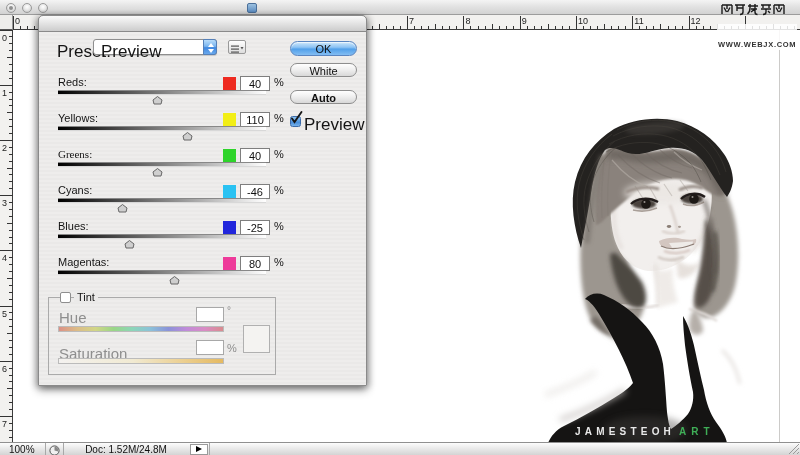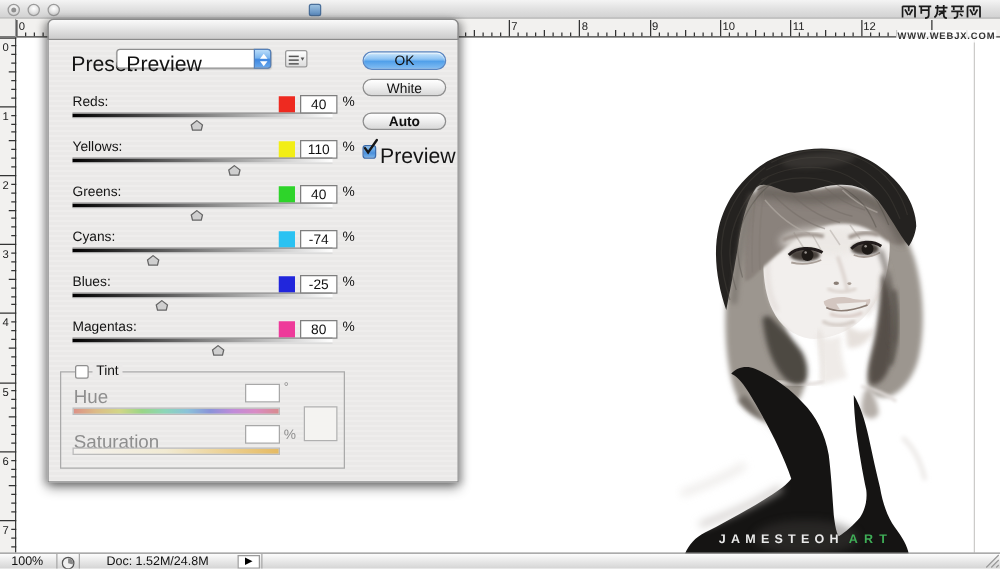--- a/index.html
+++ b/index.html
@@ -37,21 +37,21 @@
   border-top:1px solid #909090; }
 #zoomtxt { left:9px; top:444px; font-size:10px; color:#111; }
 #sdiv1 { left:45px; top:443px; width:1px; height:12px; background:#a8a8a8; }
 #sdiv2 { left:63px; top:443px; width:1px; height:12px; background:#a8a8a8; }
 #sdiv3 { left:209px; top:443px; width:1px; height:12px; background:#a8a8a8; }
 #doctxt { left:63px; top:444px; width:126px; text-align:center; font-size:10px; color:#111; }
 #arrbox { left:190px; top:444px; width:18px; height:11px; background:#fff;
   border:1px solid #9a9a9a; }
 #arrbox::after { content:""; position:absolute; left:5px; top:1px;
   border-left:6px solid #000; border-top:3.5px solid transparent; border-bottom:3.5px solid transparent; }
-#wjx2 { left:717px; top:24px; font-size:7.5px; font-weight:bold; letter-spacing:0.7px; color:#333; background:rgba(255,255,255,0.85); padding:0 1px 1px 1px; }
+#wjx2 { left:717px; top:24px; font-size:7.5px; font-weight:bold; letter-spacing:0.7px; color:#333; background:rgba(255,255,255,0.85); padding:16px 1px 1px 1px; }
 
 
 #dialog { left:38px; top:15px; width:329px; height:371px;
   border:1px solid #8a8a8a; border-radius:5px 5px 0 0;
   background:repeating-linear-gradient(180deg,#eeedec 0px,#eeedec 2px,#eae9e8 2px,#eae9e8 4px);
   box-shadow:0 4px 9px rgba(0,0,0,0.42), 3px 1px 6px rgba(0,0,0,0.18), -3px 1px 6px rgba(0,0,0,0.18); }
 #dlgtitle { left:38px; top:15px; width:329px; height:17px; border-radius:5px 5px 0 0;
   background:linear-gradient(180deg,#fafafa 0%,#e8e8e8 40%,#cccccc 100%);
   border:1px solid #8a8a8a; }
 #dlgtitletxt { left:38px; top:18.5px; width:329px; text-align:center; font-size:11px;
@@ -355,31 +355,31 @@
       <path d="M5.5 0.5 L10 4 L9 8 L2 8 L1 4 Z" fill="#cfcfcf" stroke="#666" stroke-width="1"></path>
     </svg>
     <div class="abs rowlbl" style="left:58px;top:112px;">Yellows:</div>
     <div class="abs swatch" style="left:223px;top:113px;background:#f2ee15;"></div>
     <div class="abs numbox" style="left:240px;top:111.5px;">110</div>
     <div class="abs pct" style="left:274px;top:112px;">%</div>
     <div class="abs track" style="left:58px;top:126px;"></div>
     <svg class="thumbsvg" style="left:181.5px;top:131.5px;" width="11" height="9" viewBox="0 0 11 9">
       <path d="M5.5 0.5 L10 4 L9 8 L2 8 L1 4 Z" fill="#cfcfcf" stroke="#666" stroke-width="1"></path>
     </svg>
-    <div class="abs rowlbl" style="left:58px;top:148px;">Greens:</div>
+    <div class="abs rowlbl" style="left:58px;top:148px;font-family:Liberation Serif, serif;">Greens:</div>
     <div class="abs swatch" style="left:223px;top:149px;background:#2ed42a;"></div>
     <div class="abs numbox" style="left:240px;top:147.5px;">40</div>
     <div class="abs pct" style="left:274px;top:148px;">%</div>
     <div class="abs track" style="left:58px;top:162px;"></div>
     <svg class="thumbsvg" style="left:152.3px;top:167.5px;" width="11" height="9" viewBox="0 0 11 9">
       <path d="M5.5 0.5 L10 4 L9 8 L2 8 L1 4 Z" fill="#cfcfcf" stroke="#666" stroke-width="1"></path>
     </svg>
     <div class="abs rowlbl" style="left:58px;top:184px;">Cyans:</div>
     <div class="abs swatch" style="left:223px;top:185px;background:#2ac2f2;"></div>
-    <div class="abs numbox" style="left:240px;top:183.5px;">-74</div>
+    <div class="abs numbox" style="left:240px;top:183.5px;">-46</div>
     <div class="abs pct" style="left:274px;top:184px;">%</div>
     <div class="abs track" style="left:58px;top:198px;"></div>
     <svg class="thumbsvg" style="left:116.6px;top:203.5px;" width="11" height="9" viewBox="0 0 11 9">
       <path d="M5.5 0.5 L10 4 L9 8 L2 8 L1 4 Z" fill="#cfcfcf" stroke="#666" stroke-width="1"></path>
     </svg>
     <div class="abs rowlbl" style="left:58px;top:220px;">Blues:</div>
     <div class="abs swatch" style="left:223px;top:221px;background:#2126dc;"></div>
     <div class="abs numbox" style="left:240px;top:219.5px;">-25</div>
     <div class="abs pct" style="left:274px;top:220px;">%</div>
     <div class="abs track" style="left:58px;top:234px;"></div>

